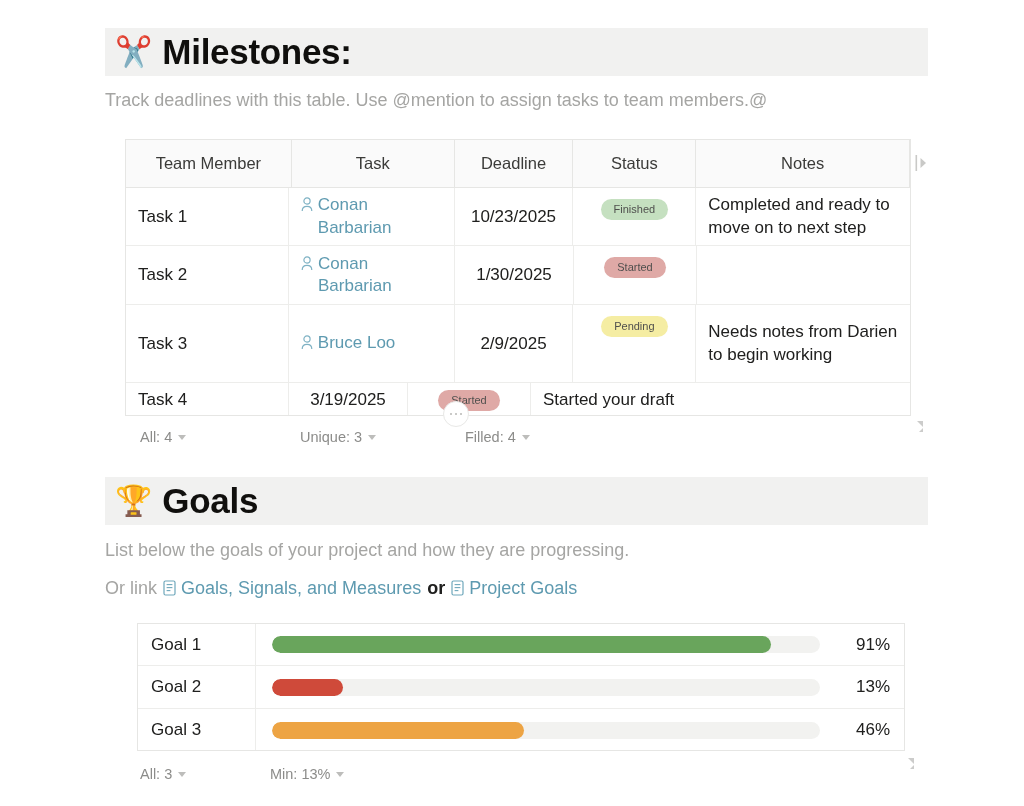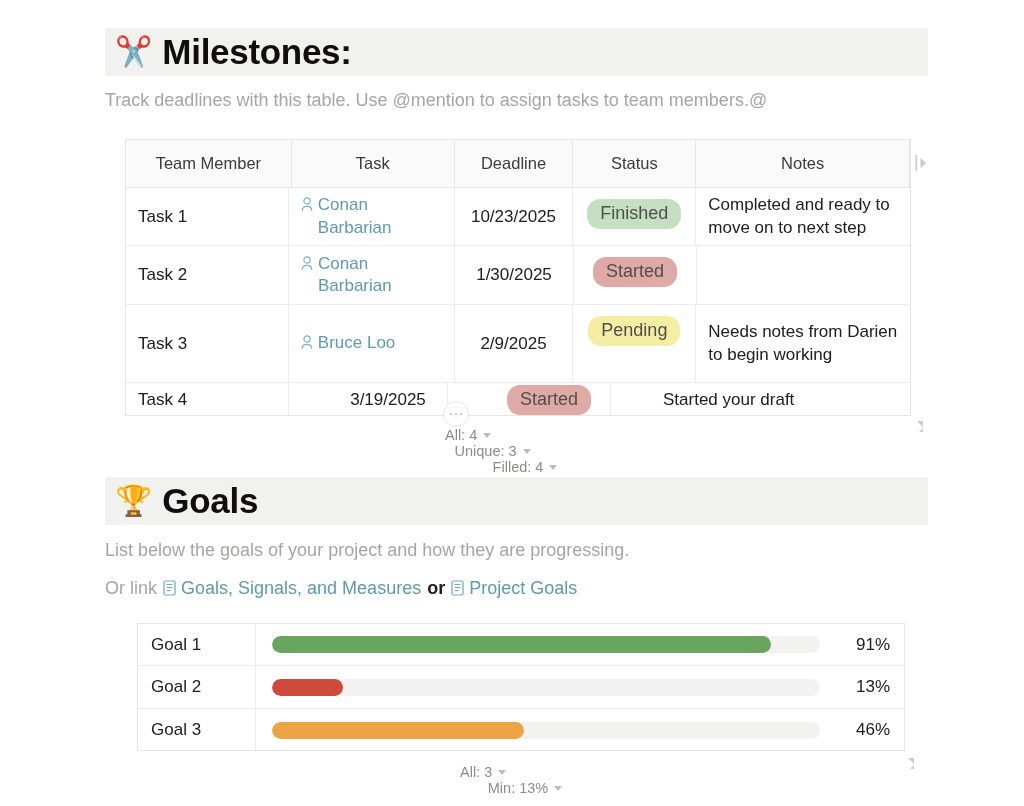--- a/index.html
+++ b/index.html
@@ -115,21 +115,21 @@
     width: 12px; height: 15px;
     margin-top: 3px;
   }
   .notes-text { line-height: 1.32; color: #20201f; }
   .date-text { color: #20201f; }
 
   .badge {
     display: inline-block;
     border-radius: 13px;
     padding: 4px 13px 5px;
-    font-size: 18px;
+    font-size: 11px;
     color: #4f4f4d;
     white-space: nowrap;
   }
   .badge.finished { background: #c5e0c0; }
   .badge.started  { background: #dfa9a6; }
   .badge.pending  { background: #f5eda3; }
 
   .status-top { align-items: flex-start; padding-top: 11px; }
 
   
@@ -154,22 +154,20 @@
   }
   .dots-btn i {
     width: 2.5px; height: 2.5px; border-radius: 50%;
     background: #b8b8b6; display: block;
   }
 
   
   .summary {
     position: absolute;
     display: flex;
-    align-items: center;
-    flex-direction: column;
   }
   .sum-item {
     font-size: 14.5px;
     color: #8c8c8a;
     display: flex;
     align-items: center;
     gap: 6px;
     cursor: pointer;
     white-space: nowrap;
   }
@@ -305,21 +303,21 @@
         <span class="date-text">2/9/2025</span>
       </div>
       <div class="mcell c-status status-top">
         <span class="badge pending">Pending</span>
       </div>
       <div class="mcell c-notes last">
         <span class="notes-text">Needs notes from Darien to begin working</span>
       </div>
     </div>
 
-    <div class="mrow body last" style="height:34px;gap:40px;">
+    <div class="mrow body last" style="height:34px;">
       <div class="mcell c-task">Task 4</div>
       <div class="mcell c-date">
         <span class="date-text">3/19/2025</span>
       </div>
       <div class="mcell c-status">
         <span class="badge started">Started</span>
       </div>
       <div class="mcell c-notes last">
         <span class="notes-text">Started your draft</span>
       </div>
@@ -335,21 +333,21 @@
     <i></i>
     <i></i>
     <i></i>
   </div>
 
   <div class="summary" style="left:140px; top:427px; width:770px; height:20px;">
     <span class="sum-item" style="width:160px;">
       <span>All: 4</span>
       <span class="caret"></span>
     </span>
-    <span class="sum-item" style="width:165px;margin-left:24px;">
+    <span class="sum-item" style="width:165px;">
       <span>Unique: 3</span>
       <span class="caret"></span>
     </span>
     <span class="sum-item">
       <span>Filled: 4</span>
       <span class="caret"></span>
     </span>
   </div>
 
   <svg class="resize-handle" style="left:911px; top:420px;" viewBox="0 0 13 13">

